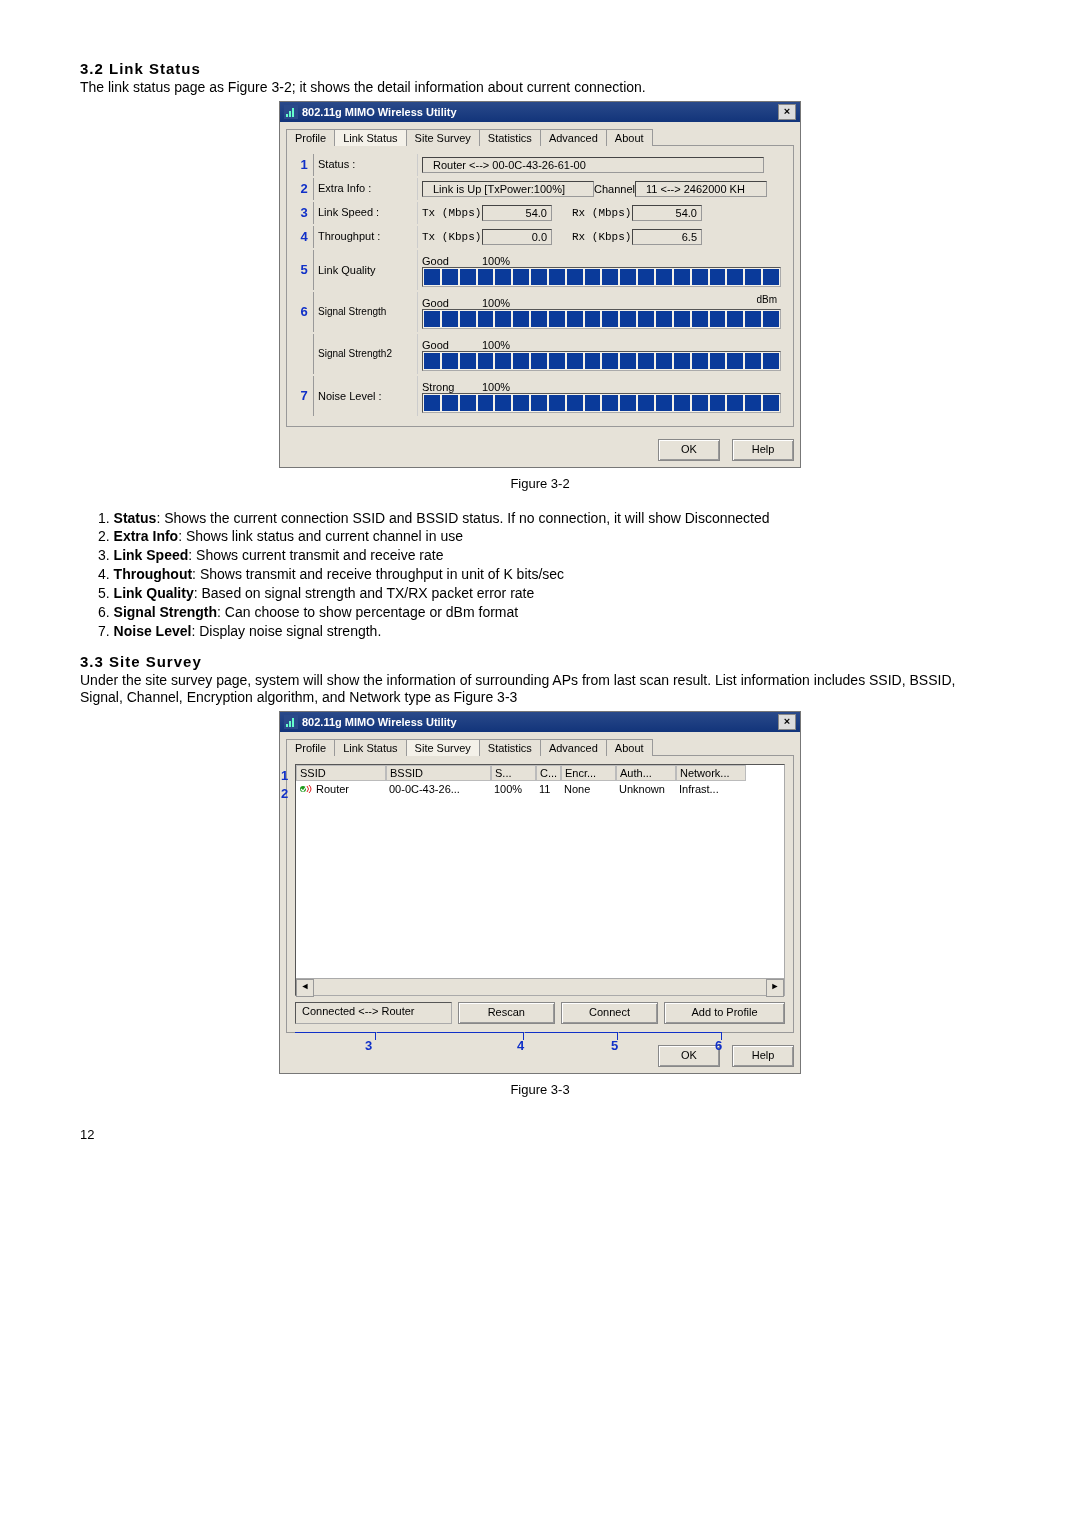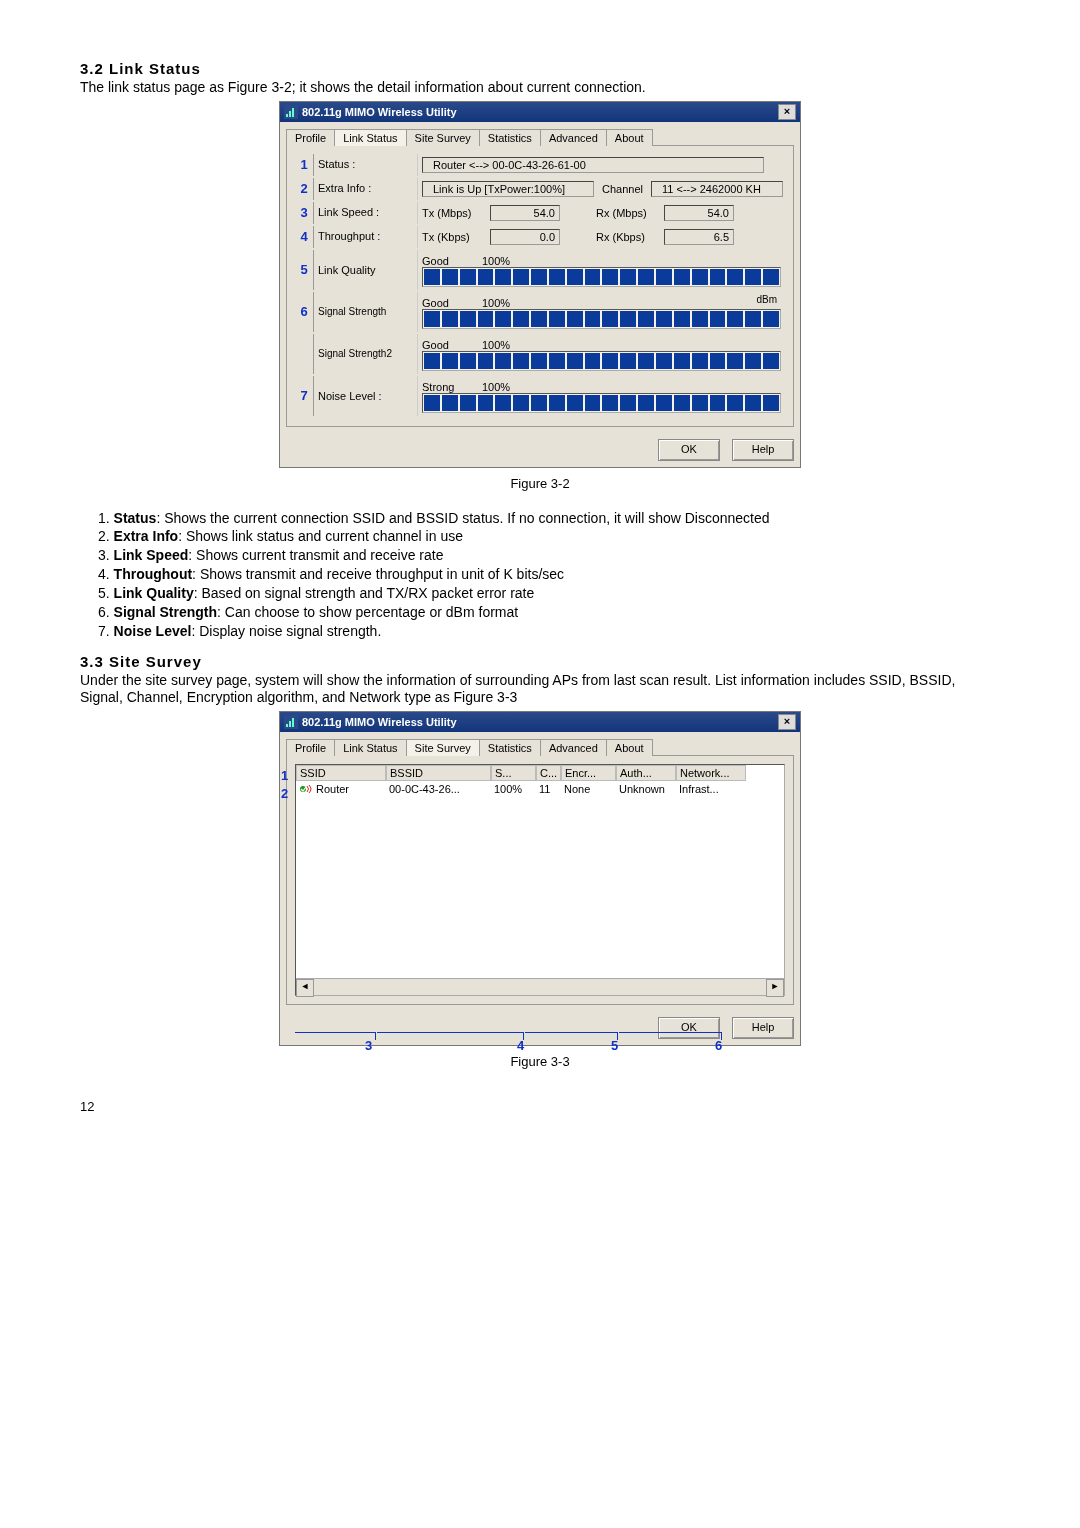--- a/index.html
+++ b/index.html
@@ -173,24 +173,23 @@
     display: flex;
     gap: 2px;
     padding: 1px;
   }
   .bar-seg {
     flex: 1;
     background: #0a3a9a;
   }
   .flexline {
     display: flex;
-    gap: 8px;
     align-items: center;
   }
-  .flexline .col-l { width: 60px; font-size:11px;}
+  .flexline .col-l { width: 60px; font-size:11px;font-family:Liberation Mono, monospace;}
   .flexline .box-r {
     width: 60px;
     text-align: right;
     border: 1px inset #999;
     padding: 1px 4px;
   }
   .btnrow {
     display: flex;
     justify-content: flex-end;
     gap: 12px;
@@ -578,20 +577,26 @@
             <div>None</div>
             <div>Unknown</div>
             <div>Infrast...</div>
           </div>
           <div class="hscroll">
             <div class="arrow">◄</div>
             <div class="arrow">►</div>
           </div>
         </div>
 
+        <div class="ss-bottom">
+          <div class="ss-status">Connected &lt;--&gt; Router</div>
+          <div class="btn" style="flex:0.8">Rescan</div>
+          <div class="btn" style="flex:0.8">Connect</div>
+          <div class="btn" style="flex:1">Add to Profile</div>
+        </div>
 
         <span class="callout" style="left:70px; top:274px">3</span>
         <span class="cal-line" style="left:80px; top:268px; width:1px; height:8px;"></span>
         <span class="cal-line" style="left:0px; top:268px; width:80px; height:1px;"></span>
         <span class="callout" style="left:222px; top:274px">4</span>
         <span class="cal-line" style="left:228px; top:268px; width:1px; height:8px;"></span>
         <span class="cal-line" style="left:82px; top:268px; width:146px; height:1px;"></span>
         <span class="callout" style="left:316px; top:274px">5</span>
         <span class="cal-line" style="left:322px; top:268px; width:1px; height:8px;"></span>
         <span class="cal-line" style="left:230px; top:268px; width:92px; height:1px;"></span>

